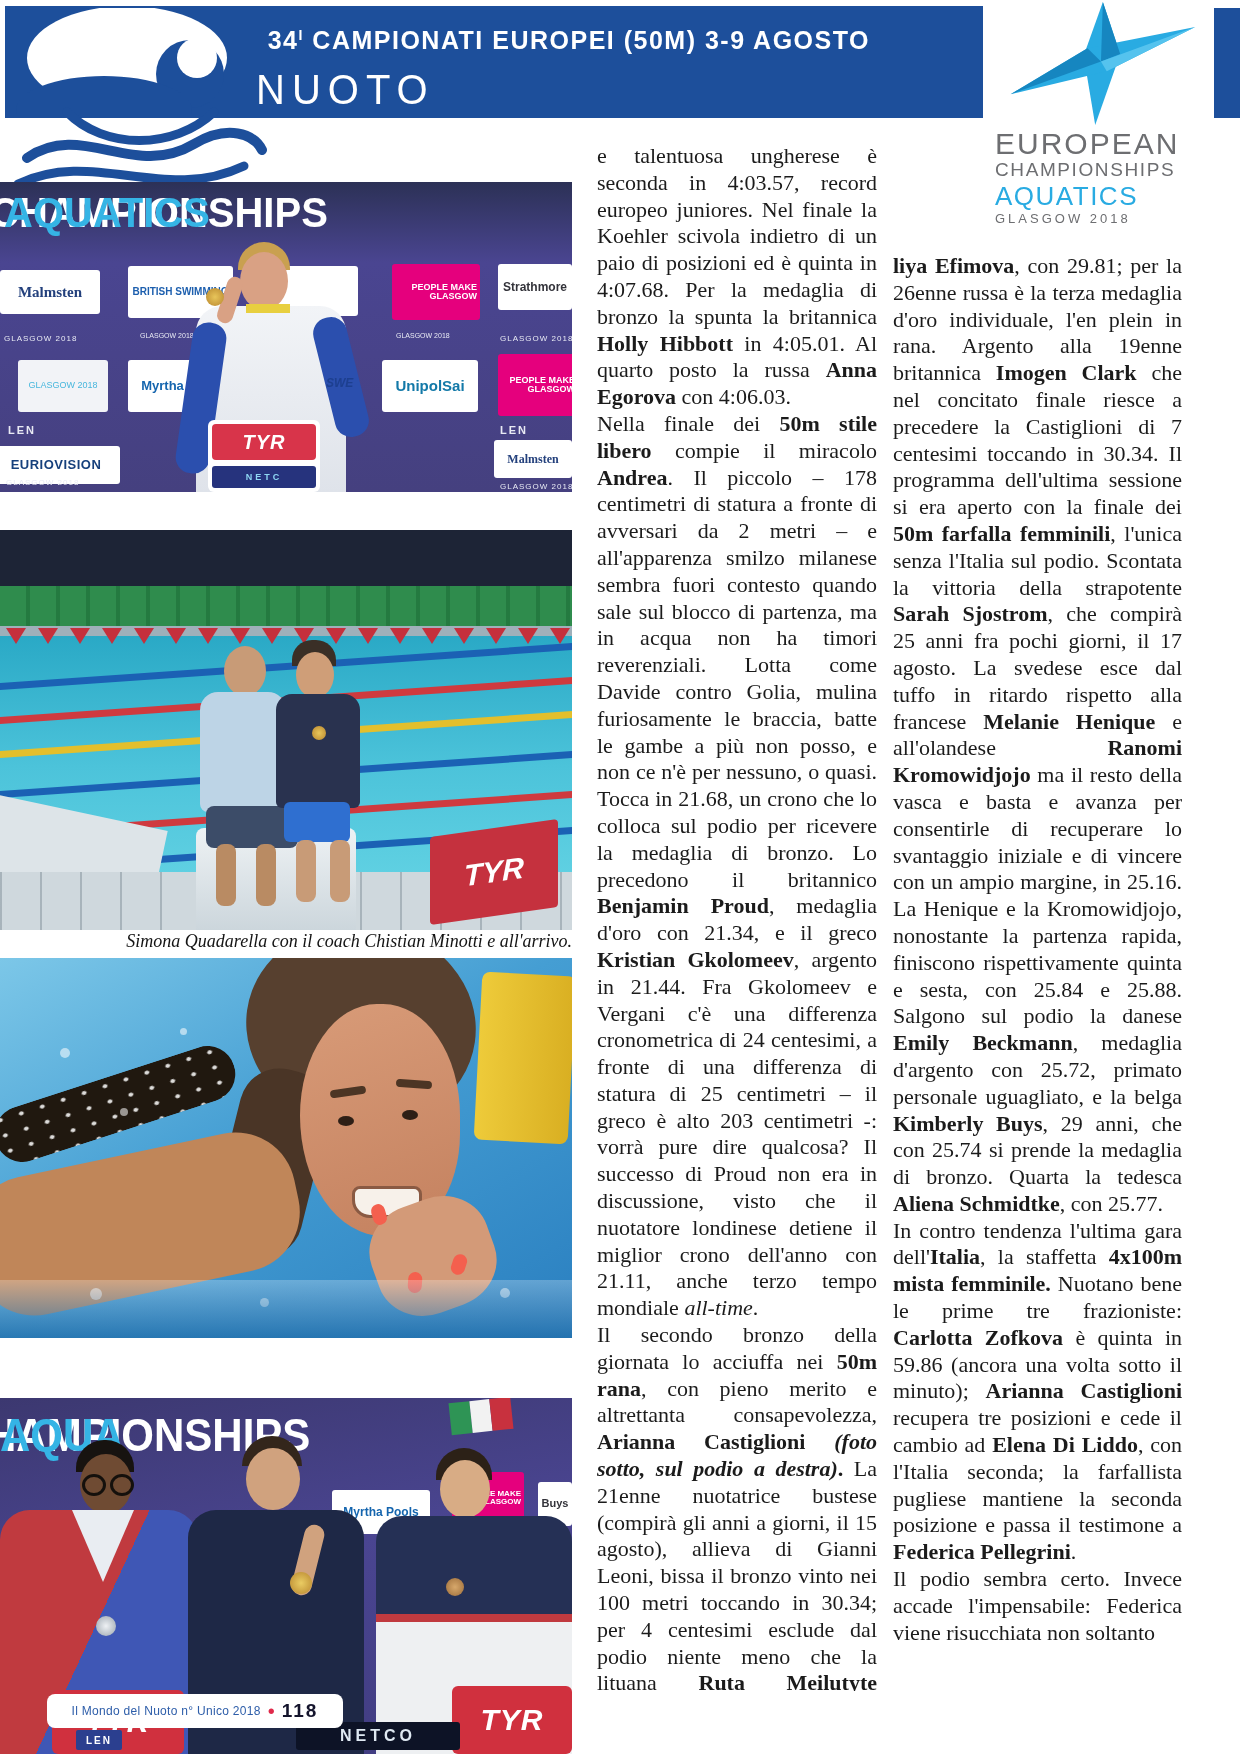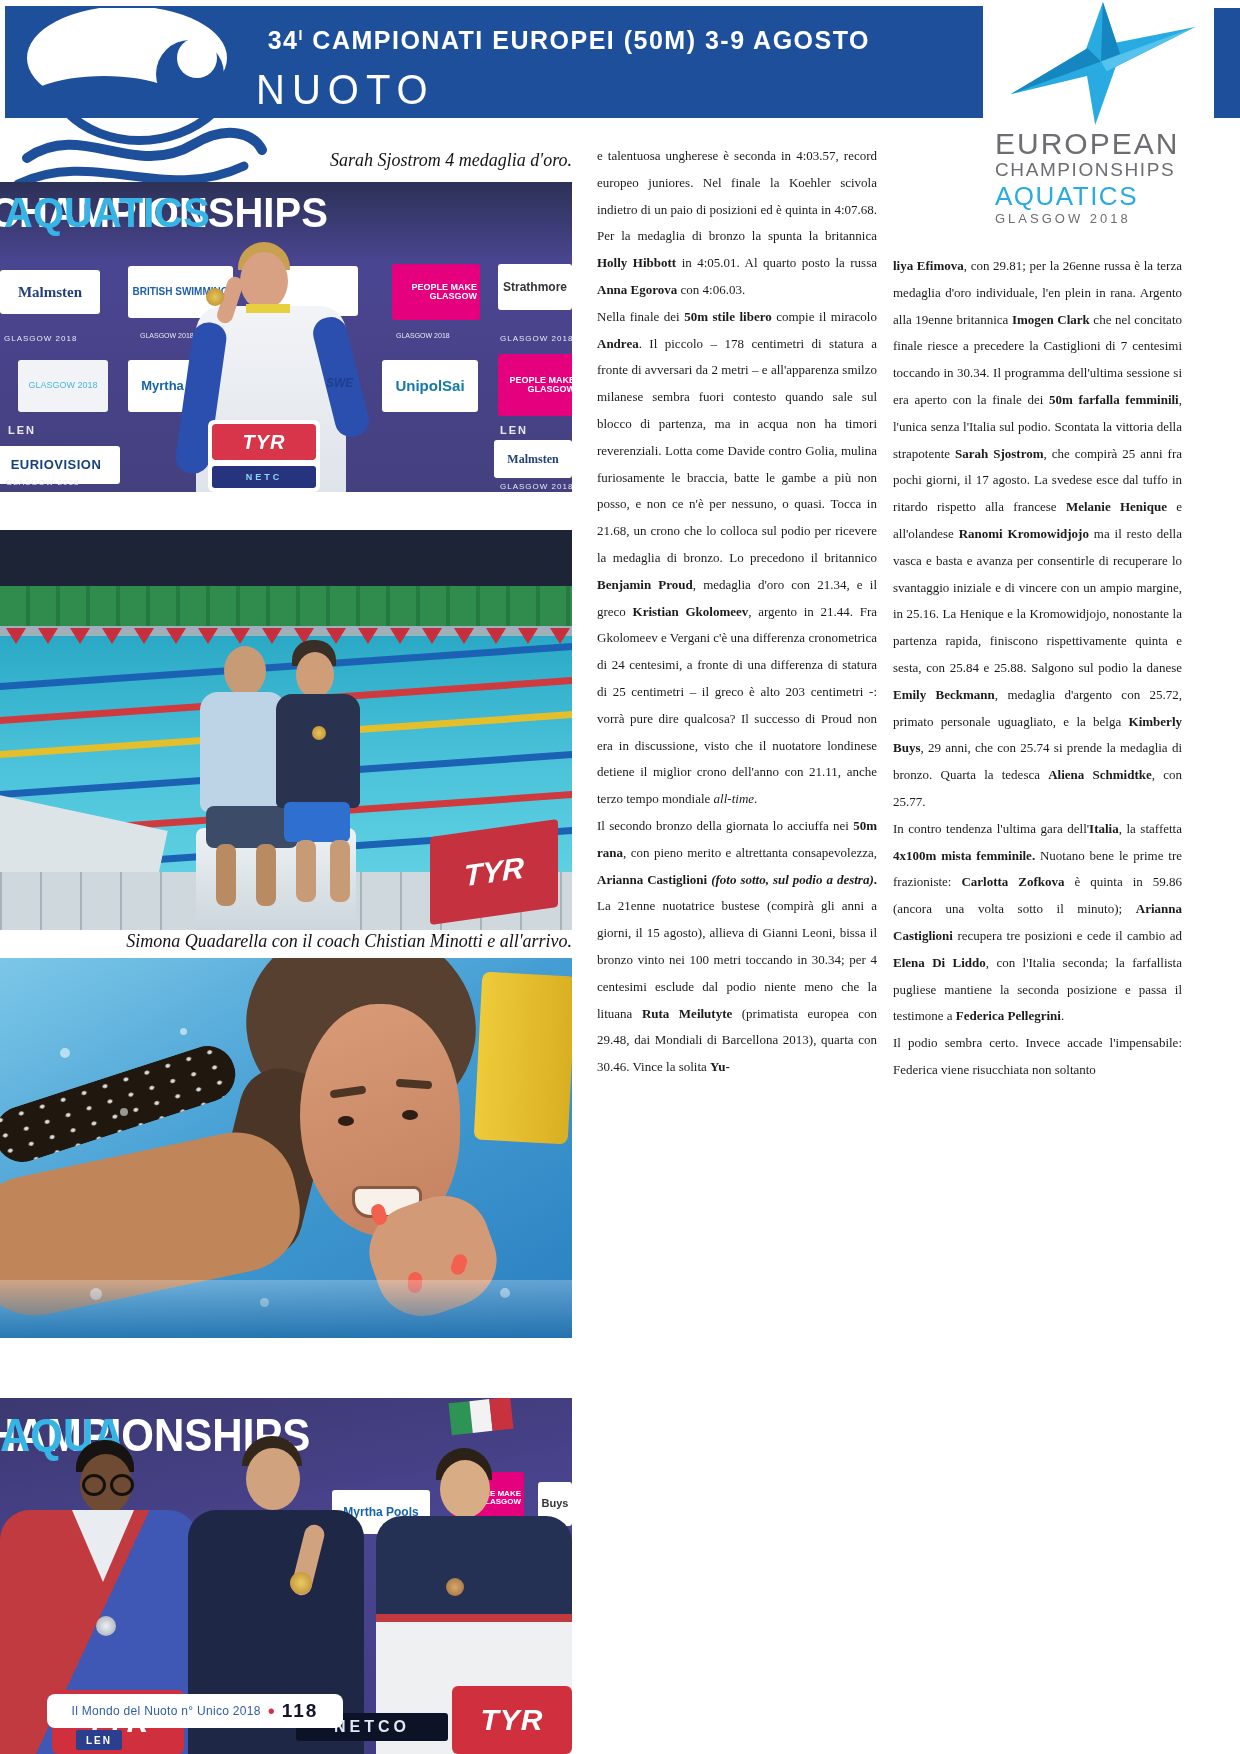--- a/index.html
+++ b/index.html
@@ -16,21 +16,21 @@
   .wave-logo{position:absolute;left:12px;top:8px;}
   
   .eclogo{position:absolute;left:995px;top:2px;width:218px;font-family:"Liberation Sans",sans-serif;}
   .eclogo .star{display:block;margin:0 0 2px 0;}
   .ec1{color:#6d6e71;font-size:30px;letter-spacing:2px;font-weight:400;line-height:1;}
   .ec2{color:#6d6e71;font-size:19px;letter-spacing:1.6px;font-weight:400;line-height:1.2;}
   .ec3{color:#29abe2;font-size:26px;letter-spacing:1.5px;font-weight:400;line-height:1.1;}
   .ec4{color:#6d6e71;font-size:13px;letter-spacing:3px;font-weight:400;line-height:1.4;}
   
   .cap{position:absolute;left:0;width:572px;text-align:right;font-style:italic;font-size:18px;color:#141414;}
-  .col{position:absolute;text-align:justify;font-size:13px;line-height:26.8px;color:#1b1b1b;overflow:hidden;}
+  .col{position:absolute;text-align:justify;font-size:22px;line-height:26.8px;color:#1b1b1b;overflow:hidden;}
   .col p{margin:0;}
   #col1{left:597px;top:143px;width:280px;height:1548px;}
   #col2{left:893px;top:253px;width:289px;height:1440px;}
   .footer{position:absolute;left:47px;top:1694px;width:296px;height:34px;background:#fff;border-radius:8px;
           display:flex;align-items:center;justify-content:center;gap:7px;font-family:"Liberation Sans",sans-serif;z-index:5;}
   .footer .ft{color:#2d5da9;font-size:12px;letter-spacing:.3px;}
   .footer .dot{color:#e0294a;font-size:20px;line-height:1;}
   .footer .num{color:#14142c;font-weight:700;font-size:19px;letter-spacing:2px;}
   
   .photo{position:absolute;left:0;width:572px;overflow:hidden;}
@@ -113,21 +113,21 @@
   .p4a2-hair{left:242px;top:38px;width:60px;height:30px;background:#33261b;border-radius:30px 30px 0 0;}
   .p4a2-head{left:246px;top:50px;width:54px;height:62px;background:#d0a27e;border-radius:50%;}
   .p4a2-body{left:188px;top:112px;width:176px;height:244px;background:#1e2846;border-radius:28px 28px 0 0;}
   .p4a2-arm{left:298px;top:126px;width:20px;height:72px;background:#d0a27e;border-radius:10px;transform:rotate(14deg);}
   .p4a3-hair{left:436px;top:50px;width:56px;height:32px;background:#2c2117;border-radius:28px 28px 0 0;}
   .p4a3-head{left:440px;top:62px;width:50px;height:58px;background:#d8ac85;border-radius:50%;}
   .p4a3-body{left:376px;top:118px;width:196px;height:238px;background:linear-gradient(180deg,#253055 0 42%,#eef0f2 42%);border-radius:26px 26px 0 0;}
   .p4a3-red{left:376px;top:216px;width:196px;height:8px;background:#c03a3f;}
   .p4tyr{background:#d0303e;border-radius:6px;display:flex;align-items:center;justify-content:center;
          color:#fff;font:italic 800 30px "Liberation Sans",sans-serif;letter-spacing:1px;}
-  .p4led{left:296px;top:315px;width:152px;height:28px;background:#0d1326;border-radius:3px;display:flex;align-items:center;justify-content:center;
+  .p4led{left:296px;top:324px;width:164px;height:28px;background:#0d1326;border-radius:3px;display:flex;align-items:center;justify-content:center;
          color:#dfe9f2;font:800 16px "Liberation Sans",sans-serif;letter-spacing:4px;}
   .p4len{left:76px;top:332px;width:46px;height:20px;background:#2b3f8f;border-radius:2px;display:flex;align-items:center;justify-content:center;
          color:#fff;font:700 10px "Liberation Sans",sans-serif;letter-spacing:2px;}
 </style>
 </head>
 <body>
 
 <div class="page">
 
   <div class="band"></div>
@@ -160,21 +160,20 @@
       <polygon points="108,0 126,54 106,62" fill="#1686c0"></polygon>
       <polygon points="12,96 92,48 106,62" fill="#1686c0"></polygon>
       <polygon points="204,26 112,72 106,62" fill="#55c3ee"></polygon>
     </svg>
     <div class="ec1">EUROPEAN</div>
     <div class="ec2">CHAMPIONSHIPS</div>
     <div class="ec3">AQUATICS</div>
     <div class="ec4">GLASGOW 2018</div>
   </div>
 
-  <div class="cap" style="top:150px;">Sarah Sjostrom 4 medaglia d'oro.</div>
 
   <div id="photo1" class="photo">
     <div class="banner">
         <span>CHAMPIONSHIPS</span>
         <span class="cy">AQUATICS</span>
       </div>
     <div class="tile" style="left:0;top:88px;width:100px;height:44px;color:#23407c;font:700 15px 'Liberation Serif',serif;">Malmsten</div>
     <div class="tile" style="left:128px;top:84px;width:105px;height:52px;color:#1d5fae;font-size:10px;font-weight:700;">BRITISH SWIMMING</div>
     <div class="tile" style="left:258px;top:84px;width:100px;height:50px;"></div>
     <div class="tile mag" style="left:392px;top:82px;width:82px;height:50px;font-size:9px;">PEOPLE MAKE GLASGOW</div>

